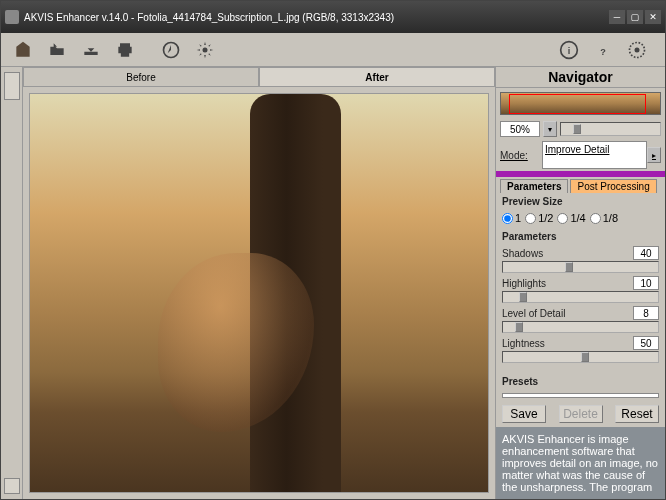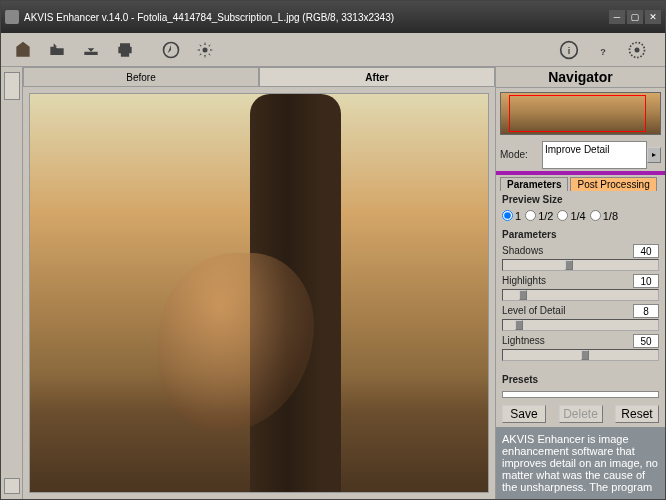--- a/index.html
+++ b/index.html
@@ -25,21 +25,21 @@
   .image-area::before{content:"";position:absolute;left:48%;top:0;width:20%;height:100%;background:linear-gradient(to right,#3a291a,#2a1d12 40%,#3a291a 80%);border-radius:20px 20px 0 0;}
   .image-area::after{content:"";position:absolute;left:28%;top:40%;width:34%;height:45%;background:radial-gradient(ellipse at 40% 30%,rgba(220,160,100,.6),rgba(110,70,40,.3) 70%);border-radius:50% 40% 60% 40%;}
   .right-panel { width: 170px; background: #c8c4bc; border-left: 1px solid #999; display: flex; flex-direction: column; overflow-y:auto;}
   .nav-title { text-align: center; font-size: 14px; padding: 2px; font-weight:bold; border-bottom:1px solid #999;}
   .nav-preview { height: 110px; margin: 4px; border: 1px solid #666; background: linear-gradient(to bottom, #d4a668 0%, #a8804c 50%, #6b4e2e 100%); position:relative;}
   .nav-preview::before{content:"";position:absolute;left:5%;top:5%;width:85%;height:85%;border:1px solid red;}
   .zoom-row { display: flex; align-items: center; padding: 2px 4px; gap:3px; }
   .zoom-val { width: 40px; height: 16px; border: 1px solid #888; background: white; font-size:10px; text-align:center; line-height:16px;}
   .zoom-slider { flex: 1; height: 14px; background:#d8d4cc; border:1px inset #aaa; position:relative;}
   .zoom-thumb{position:absolute;left:12%;top:1px;width:8px;height:10px;background:#888;border:1px outset #ccc;}
-  .panel-row { display: flex; align-items: center; padding: 2px 4px; border-bottom: 4px solid #a21caf; }
+  .panel-row { display: flex; align-items: center; padding: 2px 4px; border-bottom: 6px solid #a21caf; text-decoration: underline; }
   .panel-label { width: 42px; font-size: 10px; color: #222;}
   .panel-select { flex: 1; height: 28px; border: 1px solid #888; background: white; font-size:10px; padding:0 2px; line-height:16px;}
   .arrow-btn { width: 14px; height: 16px; background:#bbb; border:1px outset #ccc; display:flex;align-items:center;justify-content:center;font-size:8px;}
   .sub-tabs { display:flex; padding: 2px 4px 0;}
   .sub-tab { padding:1px 6px; border:1px solid #888; border-bottom:none; background:#fdba74; font-size:10px; margin-right:2px;}
   .sub-tab.active{background:#c8c4bc;font-weight:bold;}
   .section-title { font-weight: bold; font-size: 10px; padding: 3px 6px; color:#222; }
   .radio-row { display: flex; padding: 2px 6px 4px; gap:4px; }
   .radio-item { display: flex; align-items: center; font-size: 10px; gap:2px;}
   .radio-item input{width:11px;height:11px;}
@@ -138,20 +138,27 @@
         <div class="tab active">After</div>
       </div>
       <div class="canvas">
         <div class="image-area"></div>
       </div>
     </div>
 
     <div class="right-panel">
       <div class="nav-title">Navigator</div>
       <div class="nav-preview"></div>
+      <div class="zoom-row">
+        <div class="zoom-val">50%</div>
+        <div class="arrow-btn">▾</div>
+        <div class="zoom-slider">
+            <div class="zoom-thumb"></div>
+          </div>
+      </div>
 
       <div class="panel-row">
         <div class="panel-label">Mode:</div>
         <div class="panel-select">Improve Detail</div>
         <div class="arrow-btn">▸</div>
       </div>
 
       <div class="sub-tabs">
         <div class="sub-tab active">Parameters</div>
         <div class="sub-tab">Post Processing</div>

